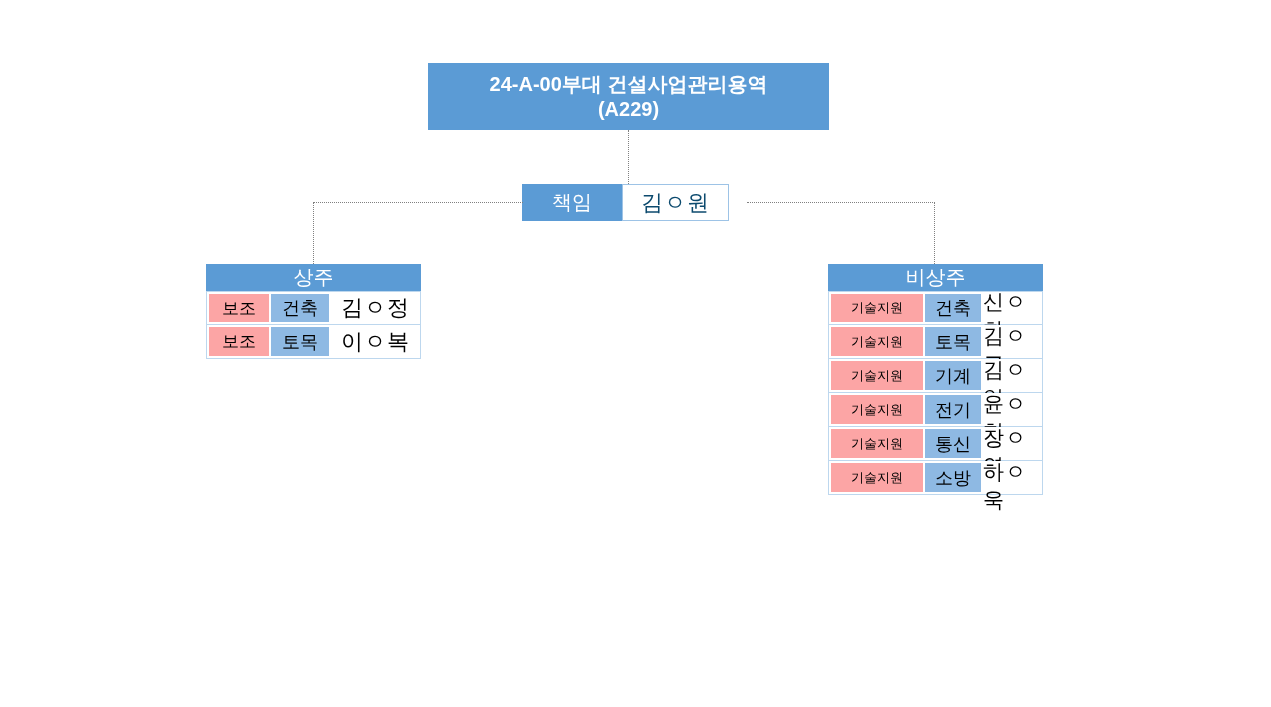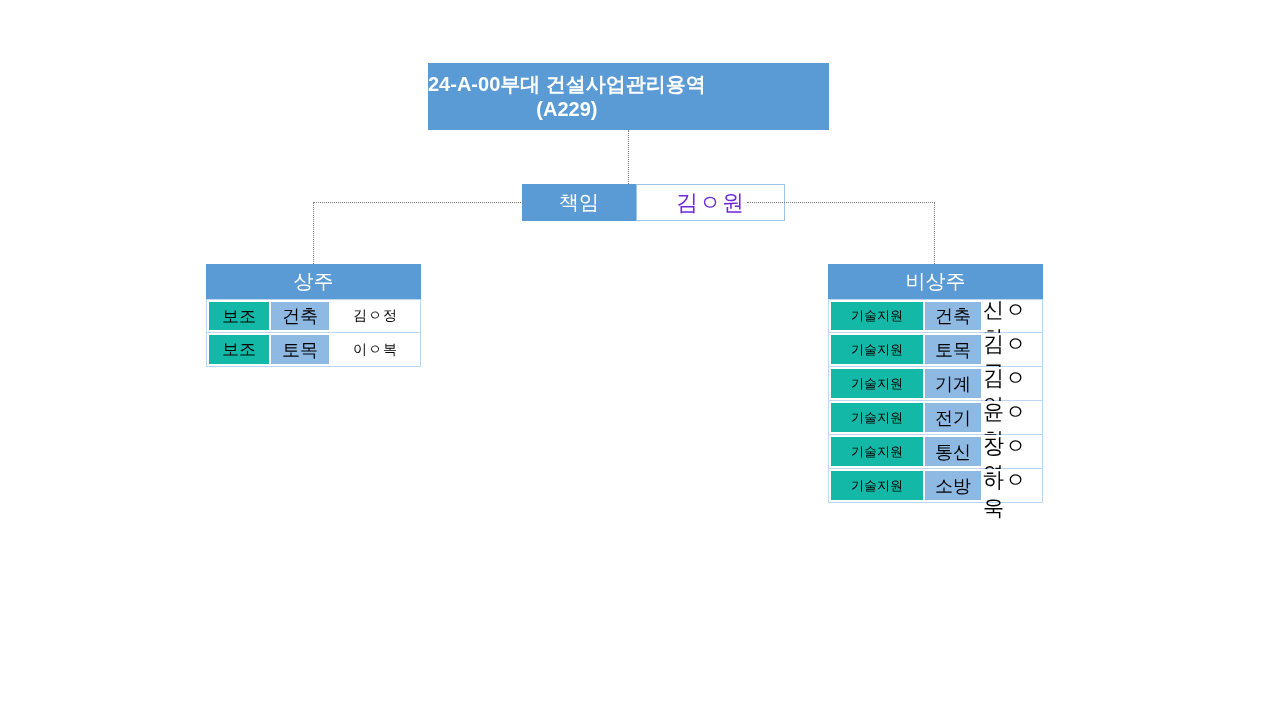--- a/index.html
+++ b/index.html
@@ -42,69 +42,70 @@
     left: 428px;
     top: 63px;
     width: 401px;
     height: 67px;
     background: #5B9BD5;
     color: #ffffff;
     font-size: 20px;
     font-weight: bold;
     display: flex;
     align-items: center;
+    justify-content: center;
     text-align: center;
     line-height: 1.25;
     box-sizing: border-box;
   }
   .root-box .root-text {
     display: block;
   }
 
   
   .lead-row {
     position: absolute;
     left: 522px;
     top: 184px;
     height: 37px;
     display: flex;
     align-items: stretch;
   }
   .lead-role {
-    width: 114px;
+    width: 100px;
     background: #5B9BD5;
     color: #ffffff;
     font-size: 20px;
     display: flex;
     align-items: center;
     justify-content: center;
     box-sizing: border-box;
   }
   .lead-name {
-    width: 149px;
+    width: 107px;
     background: #ffffff;
     border: 1px solid #9DC3E6;
-    color: #6d28d9;
+    color: #0c4a6e;
     font-size: 22px;
     display: flex;
     align-items: center;
     justify-content: center;
     box-sizing: border-box;
     letter-spacing: 1px;
   }
 
   
   .group {
     position: absolute;
   }
   .group-header {
     background: #5B9BD5;
     color: #ffffff;
     font-size: 20px;
-    height: 35px;
+    height: 27px;
     display: flex;
     align-items: center;
     justify-content: center;
     box-sizing: border-box;
   }
   .group-rows {
     display: flex;
     flex-direction: column;
   }
   .grow {
@@ -113,21 +114,21 @@
     height: 34px;
     background: #ffffff;
     border: 1px solid #BDD7EE;
     border-top: none;
     box-sizing: border-box;
   }
   .grow:first-child {
     border-top: 1px solid #BDD7EE;
   }
   .cell-a {
-    background: #14b8a6;
+    background: #fca5a5;
     display: flex;
     align-items: center;
     justify-content: center;
     box-sizing: border-box;
     margin: 2px 2px 2px 2px;
   }
   .cell-b {
     background: #8EB9E3;
     display: flex;
     align-items: center;
@@ -142,21 +143,21 @@
     justify-content: center;
     box-sizing: border-box;
     flex: 1;
     letter-spacing: 1px;
   }
 
   
   .group-resident { left: 206px; top: 264px; width: 215px; }
   .group-resident .cell-a { width: 60px; font-size: 17px; }
   .group-resident .cell-b { width: 58px; font-size: 18px; }
-  .group-resident .cell-c { font-size: 14px; }
+  .group-resident .cell-c { font-size: 22px; }
 
   
   .group-nonresident { left: 828px; top: 264px; width: 215px; }
   .group-nonresident .cell-a { width: 92px; font-size: 13px; }
   .group-nonresident .cell-b { width: 56px; font-size: 18px; }
   .group-nonresident .cell-c { font-size: 21px; margin-top: 16px; }
 </style>
 </head>
 <body>
 

